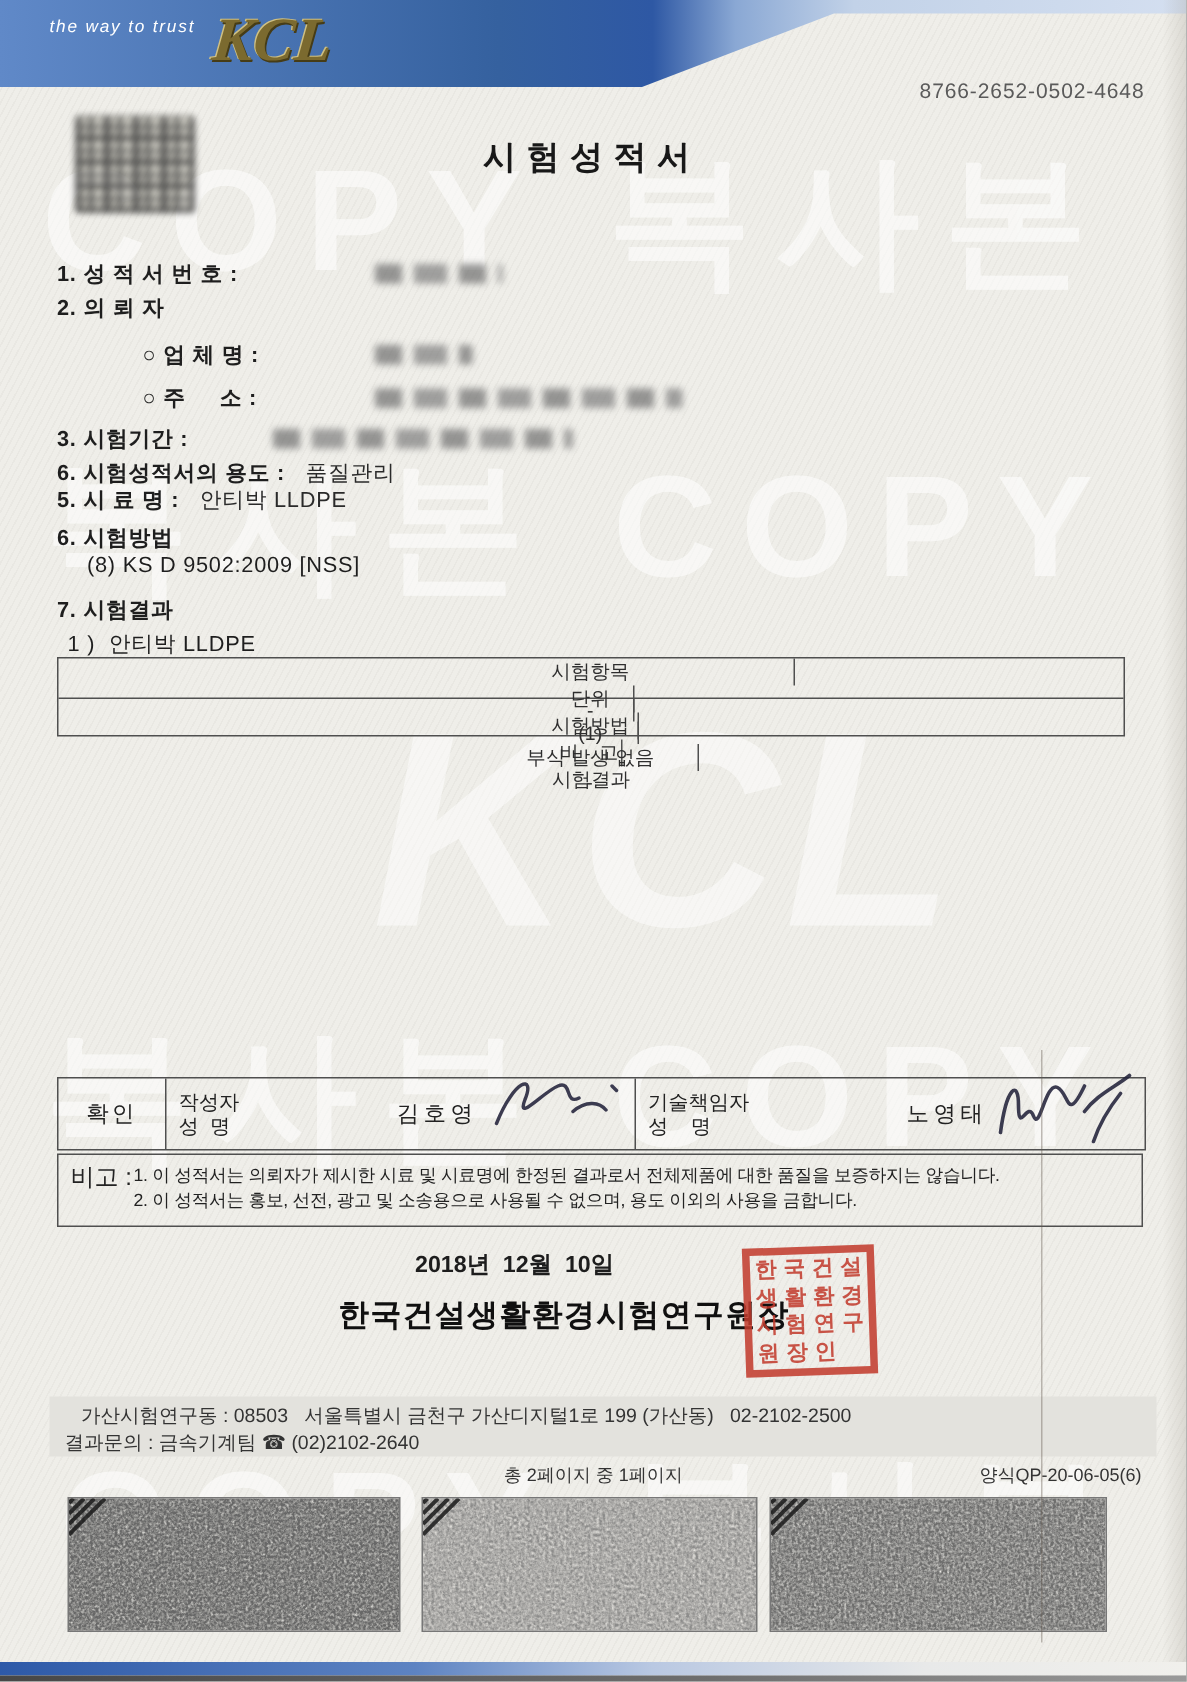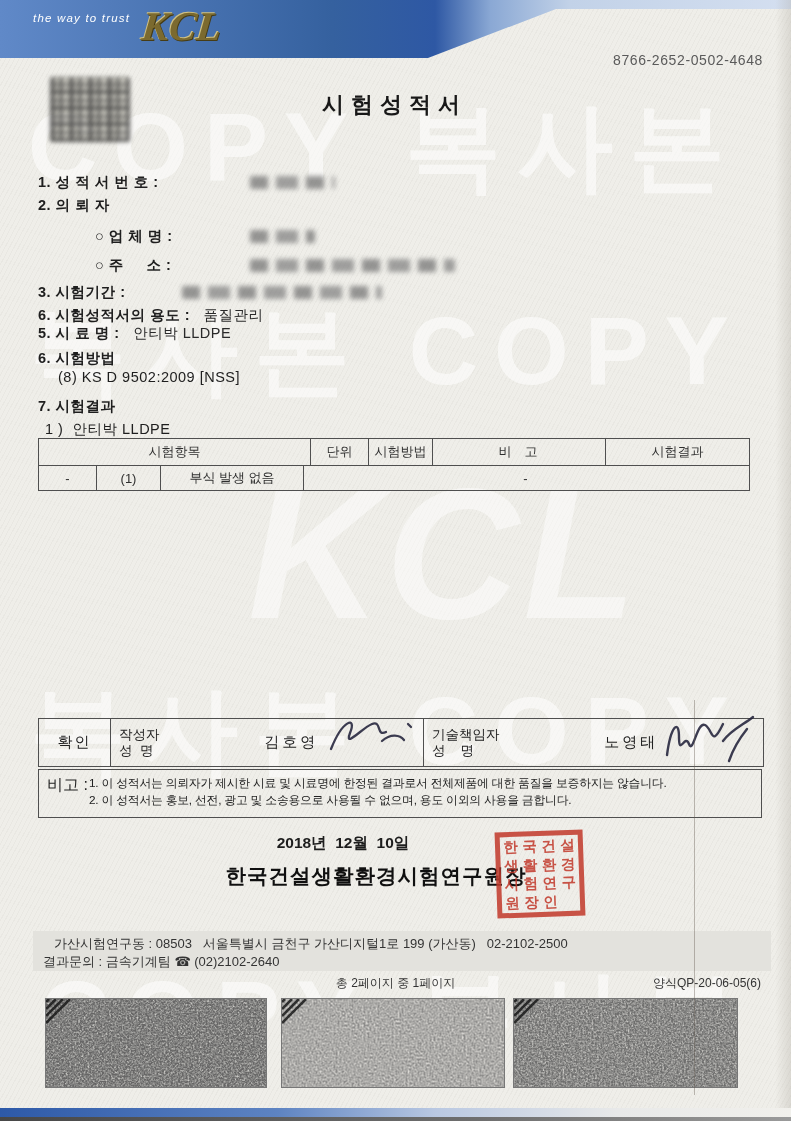--- a/index.html
+++ b/index.html
@@ -29,21 +29,21 @@
       background-blend-mode:multiply;filter:blur(2.2px);opacity:.7;}
   .redact{position:absolute;height:13px;z-index:2;border-radius:2px;filter:blur(2.6px);opacity:.7;
       background:repeating-linear-gradient(90deg,#6e6e6e 0 18px,transparent 18px 26px,#7d7d7d 26px 48px,transparent 48px 56px);}
   
   .title{position:absolute;top:90px;left:0;right:12px;z-index:2;text-align:center;text-indent:10px;font-size:22px;font-weight:700;letter-spacing:7px;color:#181818;}
   .item{position:absolute;left:38px;z-index:2;font-size:14.5px;font-weight:700;letter-spacing:.5px;color:#1e1e1e;white-space:nowrap;}
   .item .val{font-weight:400;color:#2a2a2a;}
   .sub{left:95px;}
   
   .tbl{position:absolute;left:38px;top:438px;width:710px;height:51px;z-index:2;border:1px solid #4f4f4f;display:flex;flex-direction:column;font-size:13px;color:#2e2e2e;}
-  .tr{display:flex;align-items:center;}
+  .tr{display:flex;align-items:center;flex-direction:column;}
   .tr.head{height:26px;border-bottom:1px solid #4f4f4f;}
   .tr.data{flex:1;}
   .td{display:flex;align-items:center;justify-content:center;height:100%;box-sizing:border-box;border-right:1px solid #4f4f4f;}
   .td:last-child{border-right:none;}
   .c0{width:272px;}.c1{width:58px;}.c2{width:64px;}.c3{width:143px;}.c4{flex:1;letter-spacing:2px;}
   .tr.data .c0{justify-content:flex-start;padding-left:14px;}
   
   .signbox{position:absolute;left:38px;top:718px;width:724px;height:47px;z-index:2;border:1px solid #4f4f4f;display:flex;font-size:14px;color:#222;}
   .scell{display:flex;align-items:center;box-sizing:border-box;height:100%;}
   .s-confirm{width:72px;justify-content:center;border-right:1px solid #4f4f4f;font-size:15px;letter-spacing:2px;}

